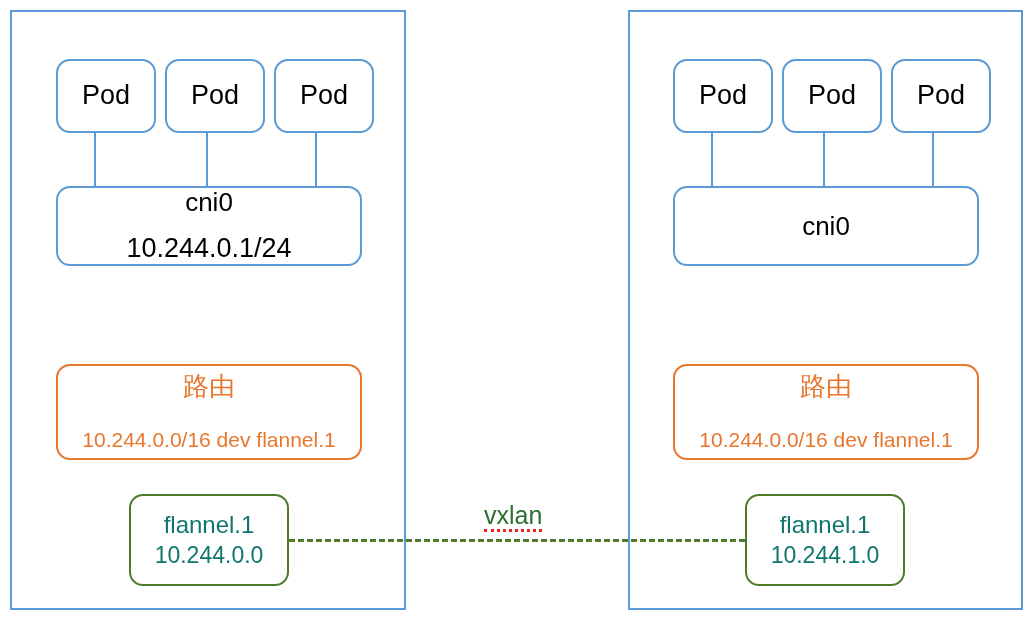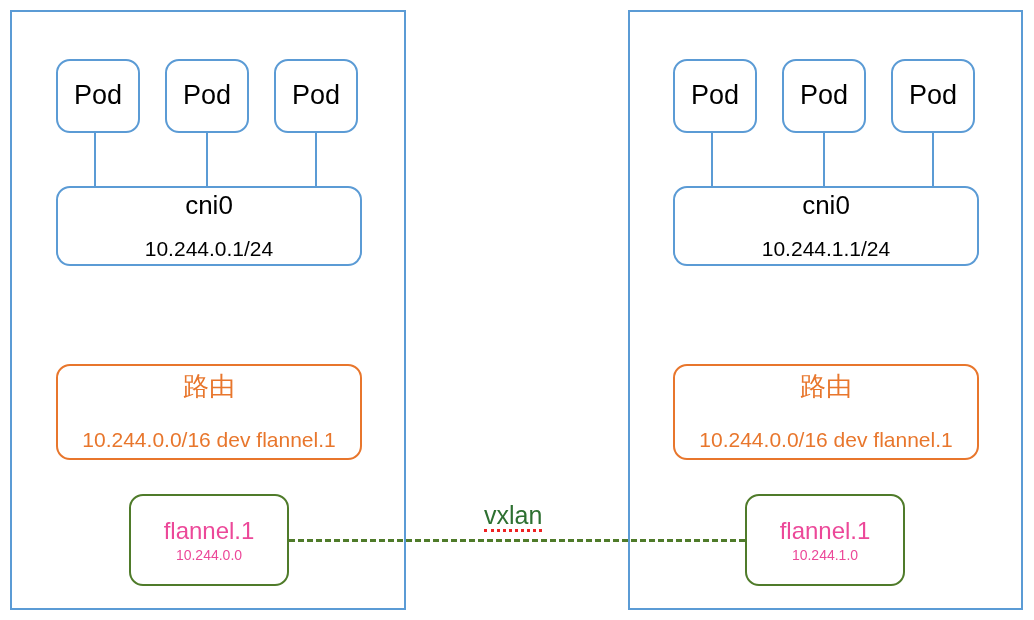--- a/index.html
+++ b/index.html
@@ -40,58 +40,58 @@
     display: flex;
     flex-direction: column;
     align-items: center;
     justify-content: center;
     background: #ffffff;
     text-align: center;
     line-height: 1.18;
   }
 
   .pod {
-    width: 84px;
+    width: 100px;
     height: 74px;
     border: 2px solid #5b9bd5;
     border-radius: 14px;
     font-size: 27px;
     color: #000000;
   }
 
   .cni0 {
     width: 306px;
     height: 80px;
     border: 2px solid #5b9bd5;
     border-radius: 14px;
     color: #000000;
   }
   .cni0 .line1 { font-size: 26px; }
-  .cni0 .line2 { font-size: 21px; margin-top: 16px; text-align: center; }
+  .cni0 .line2 { font-size: 27px; margin-top: 16px; text-align: center; }
 
   .route {
     width: 306px;
     height: 96px;
     border: 2px solid #e8762c;
     border-radius: 14px;
     color: #e8762c;
     gap: 11px;
   }
   .route .line1 { font-size: 26px; }
   .route .line2 { font-size: 21px; margin-top: 16px; }
 
   .flannel {
     width: 160px;
     height: 92px;
     border: 2px solid #4f7b2a;
     border-radius: 14px;
-    color: #ec4899;
+    color: #0f766e;
   }
   .flannel .line1 { font-size: 24px; }
-  .flannel .line2 { font-size: 14px; margin-top: 2px; }
+  .flannel .line2 { font-size: 23px; margin-top: 2px; }
 
   
   .connector {
     position: absolute;
     width: 2px;
     background: #5b9bd5;
   }
 
   
   .vxlan-line {
@@ -156,21 +156,20 @@
   <div class="shape pod" style="left:891px; top:59px;">
     <span>Pod</span>
   </div>
 
   <div class="connector" style="left:711px; top:133px; height:53px;"></div>
   <div class="connector" style="left:823px; top:133px; height:53px;"></div>
   <div class="connector" style="left:932px; top:133px; height:53px;"></div>
 
   <div class="shape cni0" style="left:673px; top:186px;">
     <span class="line1">cni0</span>
-    <span class="line2">10.244.1.1/24</span>
   </div>
 
   <div class="shape route" style="left:673px; top:364px;">
     <span class="line1">路由</span>
     <span class="line2">10.244.0.0/16 dev flannel.1</span>
   </div>
 
   <div class="shape flannel" style="left:745px; top:494px;">
     <span class="line1">flannel.1</span>
     <span class="line2">10.244.1.0</span>

